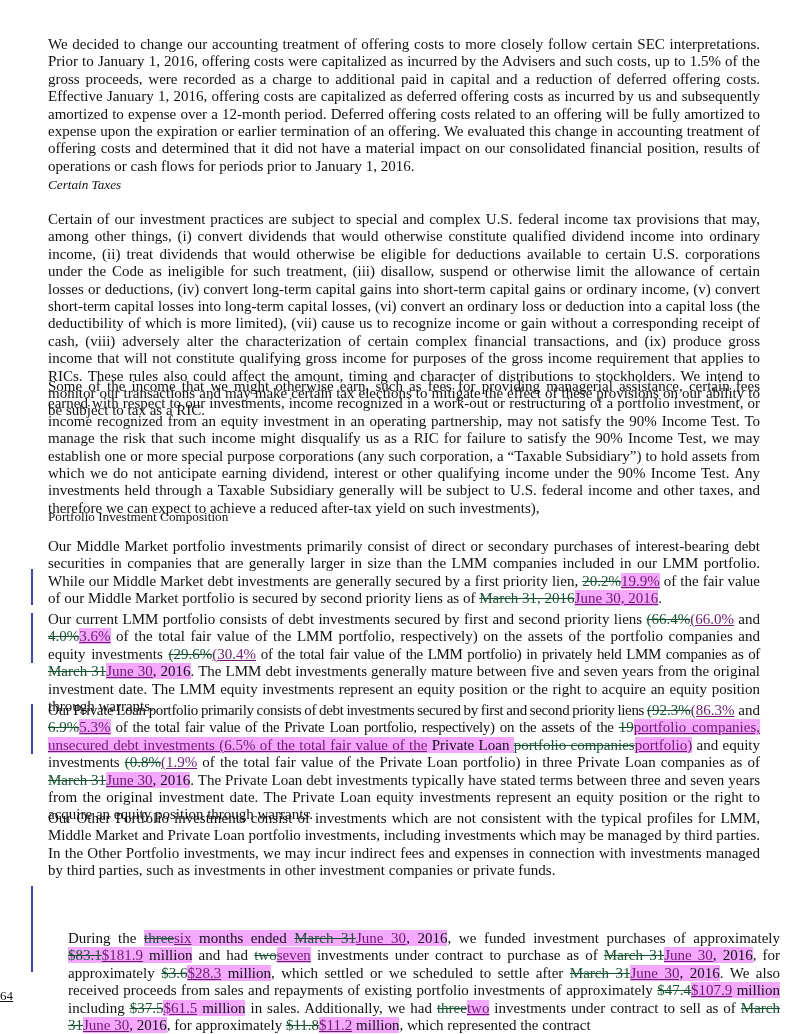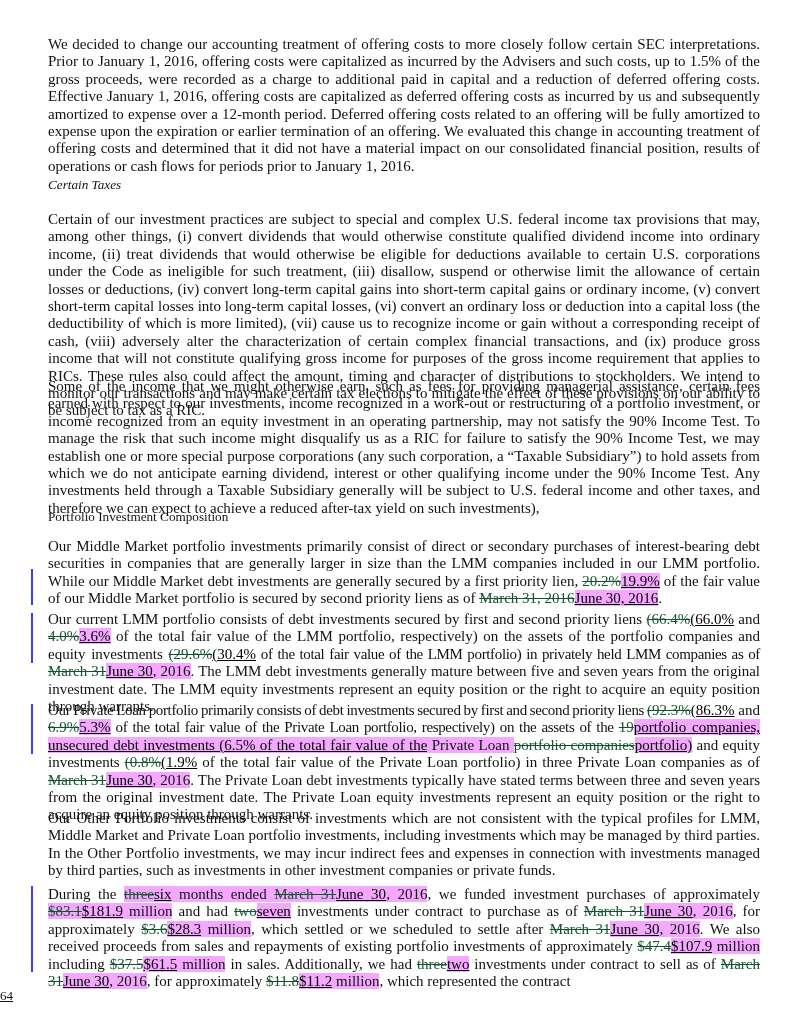--- a/index.html
+++ b/index.html
@@ -4,21 +4,21 @@
 <style>
   html, body { margin: 0; padding: 0; background: #ffffff; }
   body { width: 799px; height: 1034px; position: relative; overflow: hidden;
          font-family: "Liberation Serif", "DejaVu Serif", serif; color: #111; }
   .page { position: absolute; left: 48px; top: 36px; width: 712px; }
   p { margin: 0; font-size: 15px; line-height: 17.4px; text-align: justify; }
   .para { position: absolute; left: 0; width: 712px; }
   .heading-italic { font-style: italic; font-size: 13.2px; }
   .heading-bold { font-weight: normal; font-size: 13.2px; }
   .del { color: #14532d; text-decoration: line-through; }
-  .ins { color: #000000; text-decoration: underline; }
+  .ins { color: #701a75; text-decoration: underline; }
   .hl { background: #f5a8ff; }
   .changebar { position: absolute; left: 31px; width: 2px; background: #3b3bff; }
   .page-number { position: absolute; left: 0; width: 659px; top: 988px; text-align: left; font-size: 13px; text-decoration: underline; }
   .cond { letter-spacing: -0.35px; word-spacing: -0.5px; }
 </style>
 </head>
 <body>
 
 <div class="changebar" style="top:569px; height:36px;"></div>
 <div class="changebar" style="top:613px; height:50px;"></div>
@@ -56,19 +56,19 @@
   </div>
 
   <div class="para" style="top:666px;">
     <p><span class="cond">Our Private Loan portfolio primarily consists of debt investments secured by first and second priority liens </span><span class="del">(92.3%</span><span class="ins">(86.3%</span><span> and </span><span class="del">6.9%</span><span class="ins hl">5.3%</span><span class="cond"> of the total fair value of the Private Loan portfolio, respectively) on the assets of the </span><span class="del">19</span><span class="ins hl">portfolio companies, unsecured debt investments (6.5% of the total fair value of the</span><span class="hl"> Private Loan </span><span class="del">portfolio companies</span><span class="ins hl">portfolio)</span><span> and equity investments </span><span class="del">(0.8%</span><span class="ins">(1.9%</span><span> of the total fair value of the Private Loan portfolio) in three Private Loan companies as of </span><span class="del">March 31</span><span class="ins hl">June 30</span><span class="hl">, 2016</span><span>. The Private Loan debt investments typically have stated terms between three and seven years from the original investment date. The Private Loan equity investments represent an equity position or the right to acquire an equity position through warrants.</span></p>
   </div>
 
   <div class="para" style="top:774px;">
     <p>Our Other Portfolio investments consist of investments which are not consistent with the typical profiles for LMM, Middle Market and Private Loan portfolio investments, including investments which may be managed by third parties. In the Other Portfolio investments, we may incur indirect fees and expenses in connection with investments managed by third parties, such as investments in other investment companies or private funds.</p>
   </div>
 
-  <div class="para" style="top:850px;">
+  <div class="para" style="top:894px;margin-left:20px;">
     <p><span>During the </span><span class="del hl">three</span><span class="ins hl">six</span><span class="hl"> months ended </span><span class="del hl">March 31</span><span class="ins hl">June 30</span><span class="hl">, 2016</span><span>, we funded investment purchases of approximately </span><span class="del hl">$83.1</span><span class="ins hl">$181.9</span><span class="hl"> million</span><span> and had </span><span class="del">two</span><span class="ins hl">seven</span><span> investments under contract to purchase as of </span><span class="del">March 31</span><span class="ins hl">June 30</span><span class="hl">, 2016</span><span>, for approximately </span><span class="del">$3.6</span><span class="ins hl">$28.3</span><span class="hl"> million</span><span>, which settled or we scheduled to settle after </span><span class="del">March 31</span><span class="ins hl">June 30</span><span class="hl">, 2016</span><span>. We also received proceeds from sales and repayments of existing portfolio investments of approximately </span><span class="del">$47.4</span><span class="ins hl">$107.9</span><span class="hl"> million </span><span>including </span><span class="del">$37.5</span><span class="ins hl">$61.5</span><span class="hl"> million</span><span> in sales. Additionally, we had </span><span class="del">three</span><span class="ins hl">two</span><span> investments under contract to sell as of </span><span class="del">March 31</span><span class="ins hl">June 30</span><span class="hl">, 2016</span><span>, for approximately </span><span class="del">$11.8</span><span class="ins hl">$11.2</span><span class="hl"> million</span><span>, which represented the contract</span></p>
   </div>
 
 </div>
 
 <div class="page-number">64</div>
 
 </body></html>

